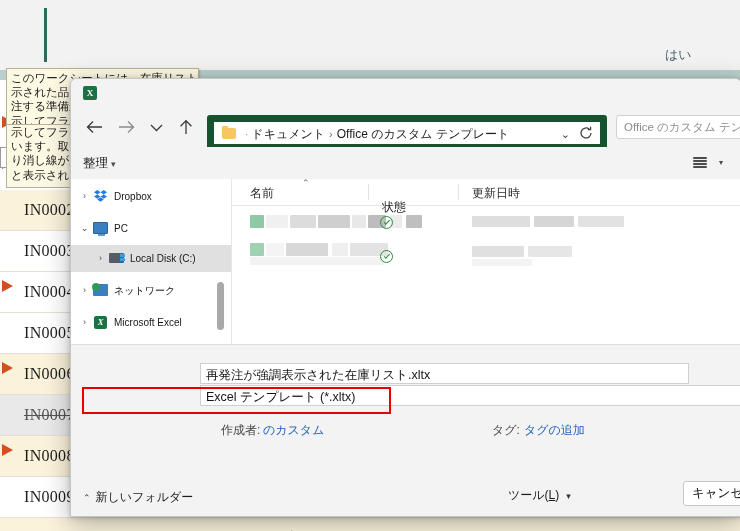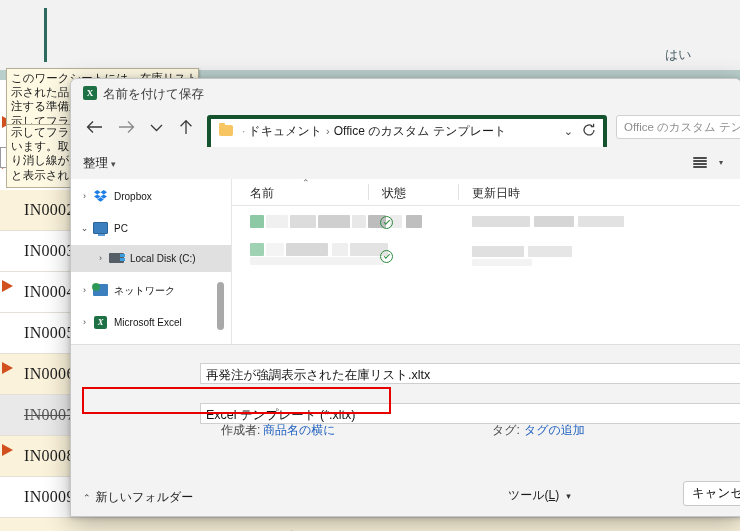--- a/index.html
+++ b/index.html
@@ -138,21 +138,21 @@
     color:#3a3a3a;font-size:15px;line-height:1;
   }
   .nav-btn svg{display:block;}
   .nav-back{left:12px;}
   .nav-fwd{left:44px;}
   .nav-recent{left:74px;}
   .nav-up{left:104px;}
 
   .addr-bar{
     position:absolute;left:136px;top:8px;width:400px;height:36px;
-    background:#ffffff;border:4px solid #14532d;border-radius:3px;
+    background:#ffffff;border:7px solid #14532d;border-radius:3px;
     box-sizing:border-box;
   }
   .addr-folder{
     position:absolute;left:8px;top:6px;width:14px;height:11px;
     background:#f7c562;border-radius:1px 2px 2px 2px;
   }
   .addr-folder:before{
     content:"";position:absolute;left:0;top:-2px;width:6px;height:2px;
     background:#f7c562;border-radius:1px 1px 0 0;
   }
@@ -418,21 +418,20 @@
     <div class="tipline">と表示されます。</div>
   </div>
 </div>
 
 <div id="save-dialog">
 
   <div class="dlg-titlebar">
     <div class="xl-icon">
       <span>X</span>
     </div>
-    <div class="dlg-title">名前を付けて保存</div>
   </div>
 
   <div class="nav-bar">
     <div class="nav-btn nav-back">
       <svg width="17" height="14" viewBox="0 0 17 14" aria-hidden="true">
         <path d="M7 1.5 L1.5 7 L7 12.5 M1.5 7 H16" fill="none" stroke="#3a3a3a" stroke-width="1.3"></path>
       </svg>
     </div>
     <div class="nav-btn nav-fwd">
       <svg width="17" height="14" viewBox="0 0 17 14" aria-hidden="true">
@@ -532,21 +531,21 @@
       <div class="tree-scroll"></div>
     </div>
 
     <div class="tree-divider"></div>
 
     <div class="list-pane">
       <div class="col-head">
         <div class="sort-caret" style="left:70px;">⌃</div>
         <div class="col-h" style="left:18px;">名前</div>
         <div class="col-sep" style="left:136px;"></div>
-        <div class="col-h" style="left:150px;">状態</div>
+        <div class="col-h" style="left:150px;margin-top:14px;">状態</div>
         <div class="col-sep" style="left:226px;"></div>
         <div class="col-h" style="left:240px;">更新日時</div>
       </div>
 
       <div class="file-row" style="top:32px;">
         <div class="blur-chip" style="left:18px;top:4px;width:14px;height:13px;background:#8cc9a4;"></div>
         <div class="blur-chip" style="left:34px;top:4px;width:22px;height:13px;background:#f0f0f0;"></div>
         <div class="blur-chip" style="left:58px;top:4px;width:26px;height:13px;background:#dcdcdc;"></div>
         <div class="blur-chip" style="left:86px;top:4px;width:32px;height:13px;background:#cfcfcf;"></div>
         <div class="blur-chip" style="left:120px;top:4px;width:14px;height:13px;background:#e8e8e8;"></div>
@@ -574,32 +573,32 @@
     </div>
 
     <div class="hscroll-track">
       <div class="hscroll-thumb"></div>
     </div>
   </div>
 
   <div class="body-bottom-rule"></div>
 
   <div class="form-area">
-    <div class="form-field" style="left:129px;top:18px;width:541px;height:21px;">
+    <div class="form-field" style="left:129px;top:18px;width:489px;height:21px;">
       <div class="form-value" style="left:5px;top:3px;">再発注が強調表示された在庫リスト.xltx</div>
     </div>
 
-    <div class="form-field" style="left:129px;top:58px;width:541px;height:21px;">
+    <div class="form-field" style="left:129px;top:40px;width:541px;height:21px;">
       <div class="form-value" style="left:5px;top:3px;">Excel テンプレート (*.xltx)</div>
     </div>
 
     <div class="hl-box" style="left:11px;top:42px;width:309px;height:27px;"></div>
 
     <div class="meta-label" style="left:150px;top:77px;">作成者:</div>
-    <div class="meta-link" style="left:192px;top:77px;">商品名の横に</div>
+    <div class="meta-link" style="left:192px;top:77px;">のカスタム</div>
     <div class="meta-label" style="left:421px;top:77px;">タグ:</div>
     <div class="meta-link" style="left:453px;top:77px;">タグの追加</div>
   </div>
 
   <div class="footer-area">
     <div class="hide-folders">
       <span class="hide-caret">⌃</span><span>新しいフォルダー</span>
     </div>
     <div class="tools-btn">
       <span>ツール(<u>L</u>)</span><span class="tools-caret">▾</span>

